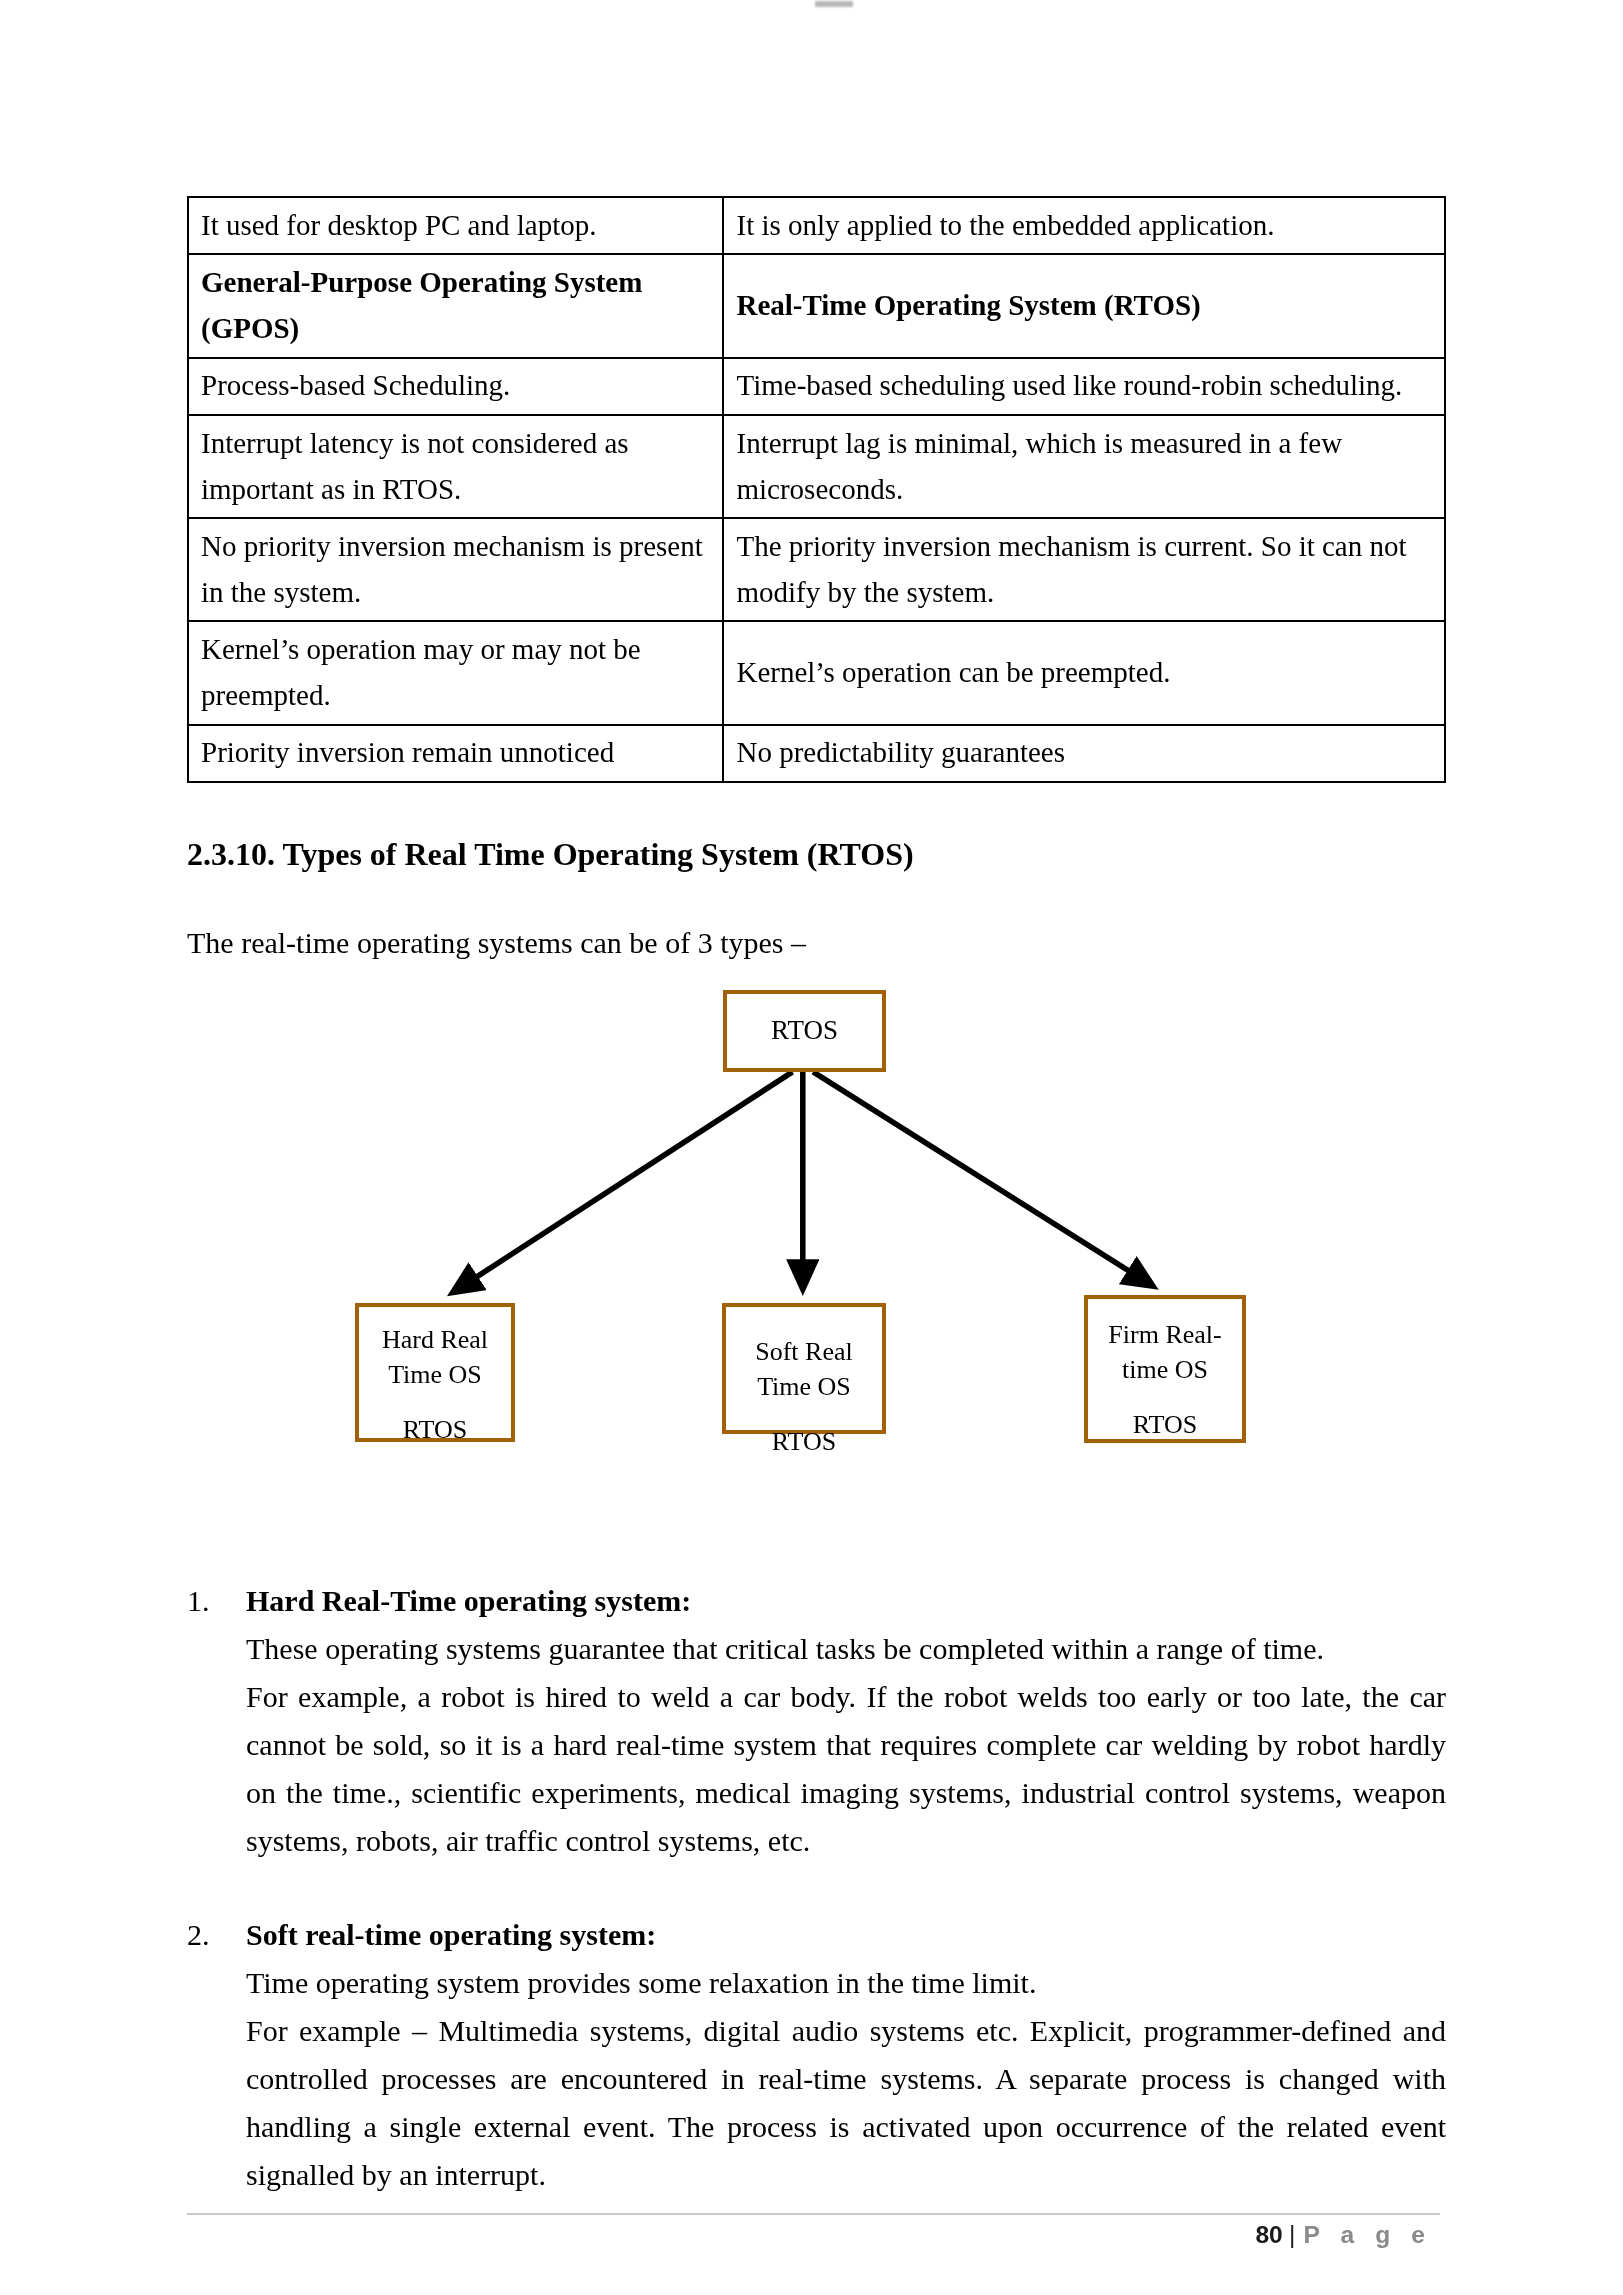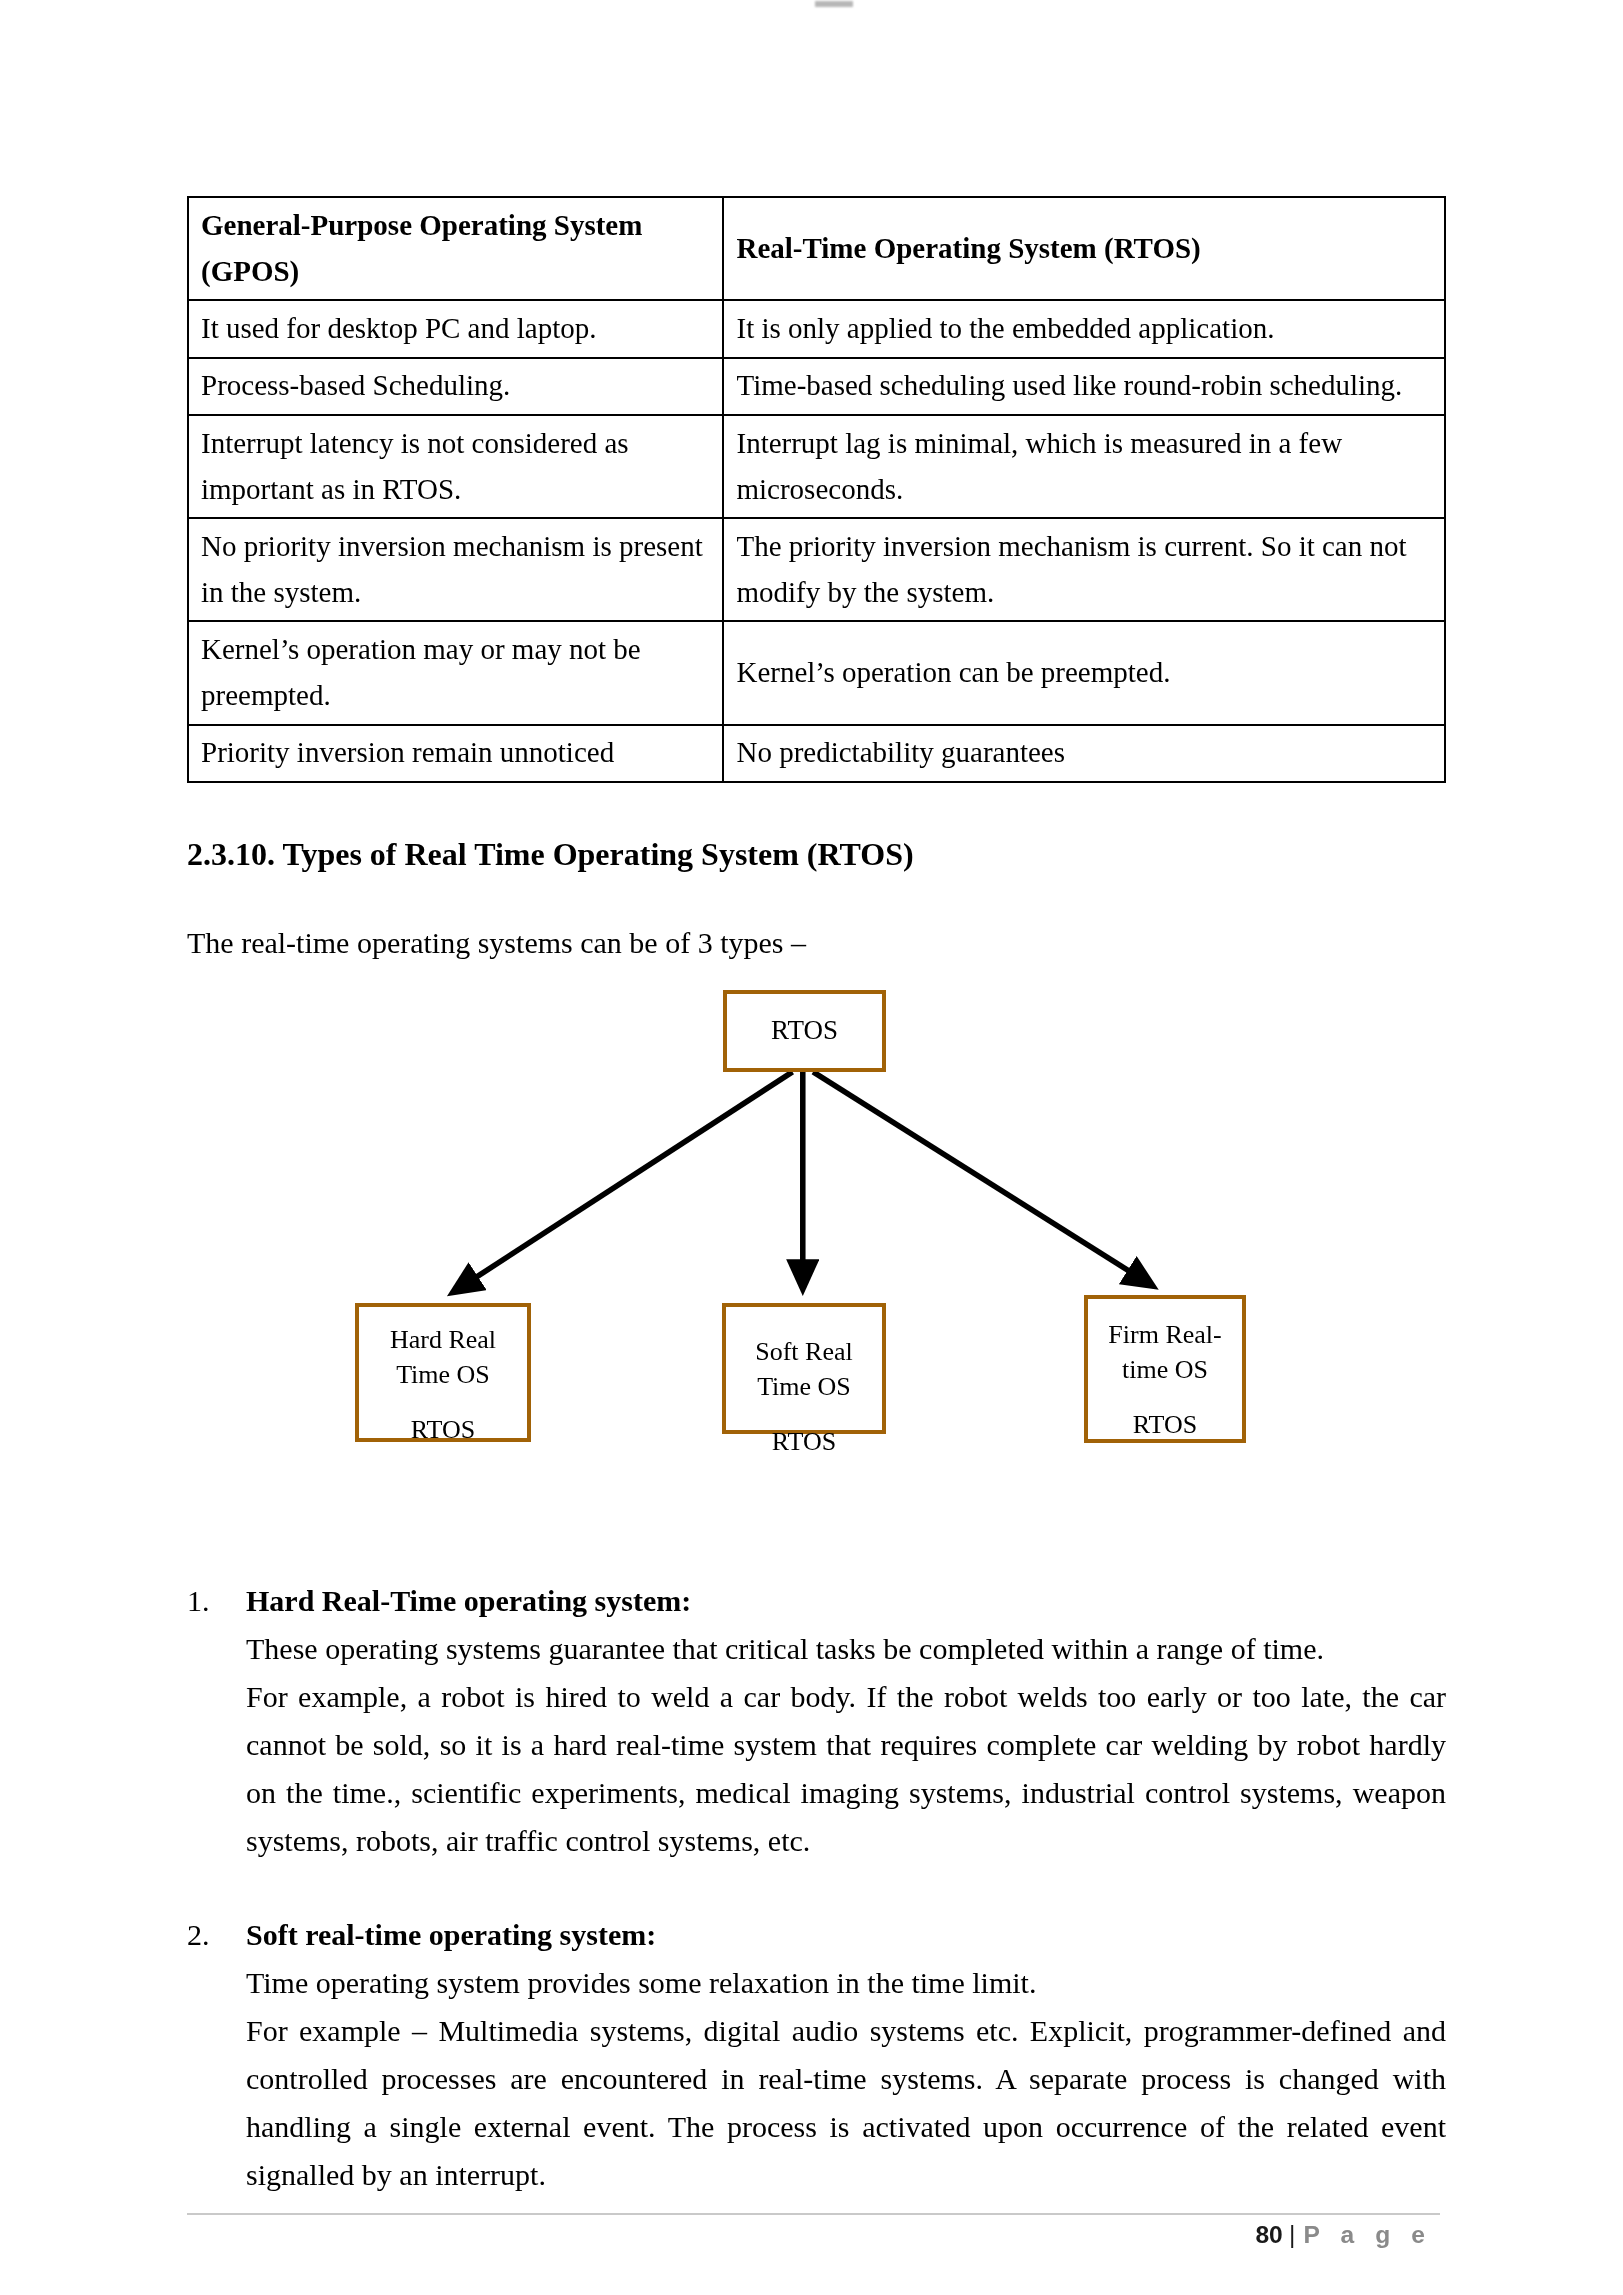--- a/index.html
+++ b/index.html
@@ -51,21 +51,21 @@
   .dbox{
     position:absolute;border:4px solid #a16207;background:#fff;
     box-sizing:border-box;text-align:center;
     font-size:26px;line-height:1.32;
   }
   .dbox.root{
     left:723px;top:18px;width:163px;height:82px;
     display:flex;align-items:center;justify-content:center;
     font-size:27px;
   }
-  .dbox.hard{left:355px;top:331px;width:176px;height:139px;padding-top:16px;}
+  .dbox.hard{left:355px;top:331px;width:160px;height:139px;padding-top:16px;}
   .dbox.soft{left:722px;top:331px;width:164px;height:131px;padding-top:28px;}
   .dbox.firm{left:1084px;top:323px;width:162px;height:148px;padding-top:19px;}
   .dbox .sub{margin-top:21.4px;}
 
   
   .list{margin-top:25px;font-size:30px;line-height:1.6;}
   .list-item{margin-bottom:46px;}
   .li-head{display:flex;}
   .li-num{width:59px;flex:0 0 59px;}
   .li-title{font-weight:bold;}
@@ -95,26 +95,26 @@
 
   <div class="content">
 
     <table class="cmp">
       <colgroup>
           <col class="c1">
           <col class="c2">
         </colgroup>
       <tbody>
         <tr>
+          <td>It used for desktop PC and laptop.</td>
+          <td>It is only applied to the embedded application.</td>
+        </tr>
+        <tr>
           <th>General-Purpose Operating System (GPOS)</th>
           <th>Real-Time Operating System (RTOS)</th>
-        </tr>
-        <tr>
-          <td>It used for desktop PC and laptop.</td>
-          <td>It is only applied to the embedded application.</td>
         </tr>
         <tr>
           <td>Process-based Scheduling.</td>
           <td>Time-based scheduling used like round-robin scheduling.</td>
         </tr>
         <tr>
           <td>Interrupt latency is not considered as important as in RTOS.</td>
           <td>Interrupt lag is minimal, which is measured in a few microseconds.</td>
         </tr>
         <tr>

